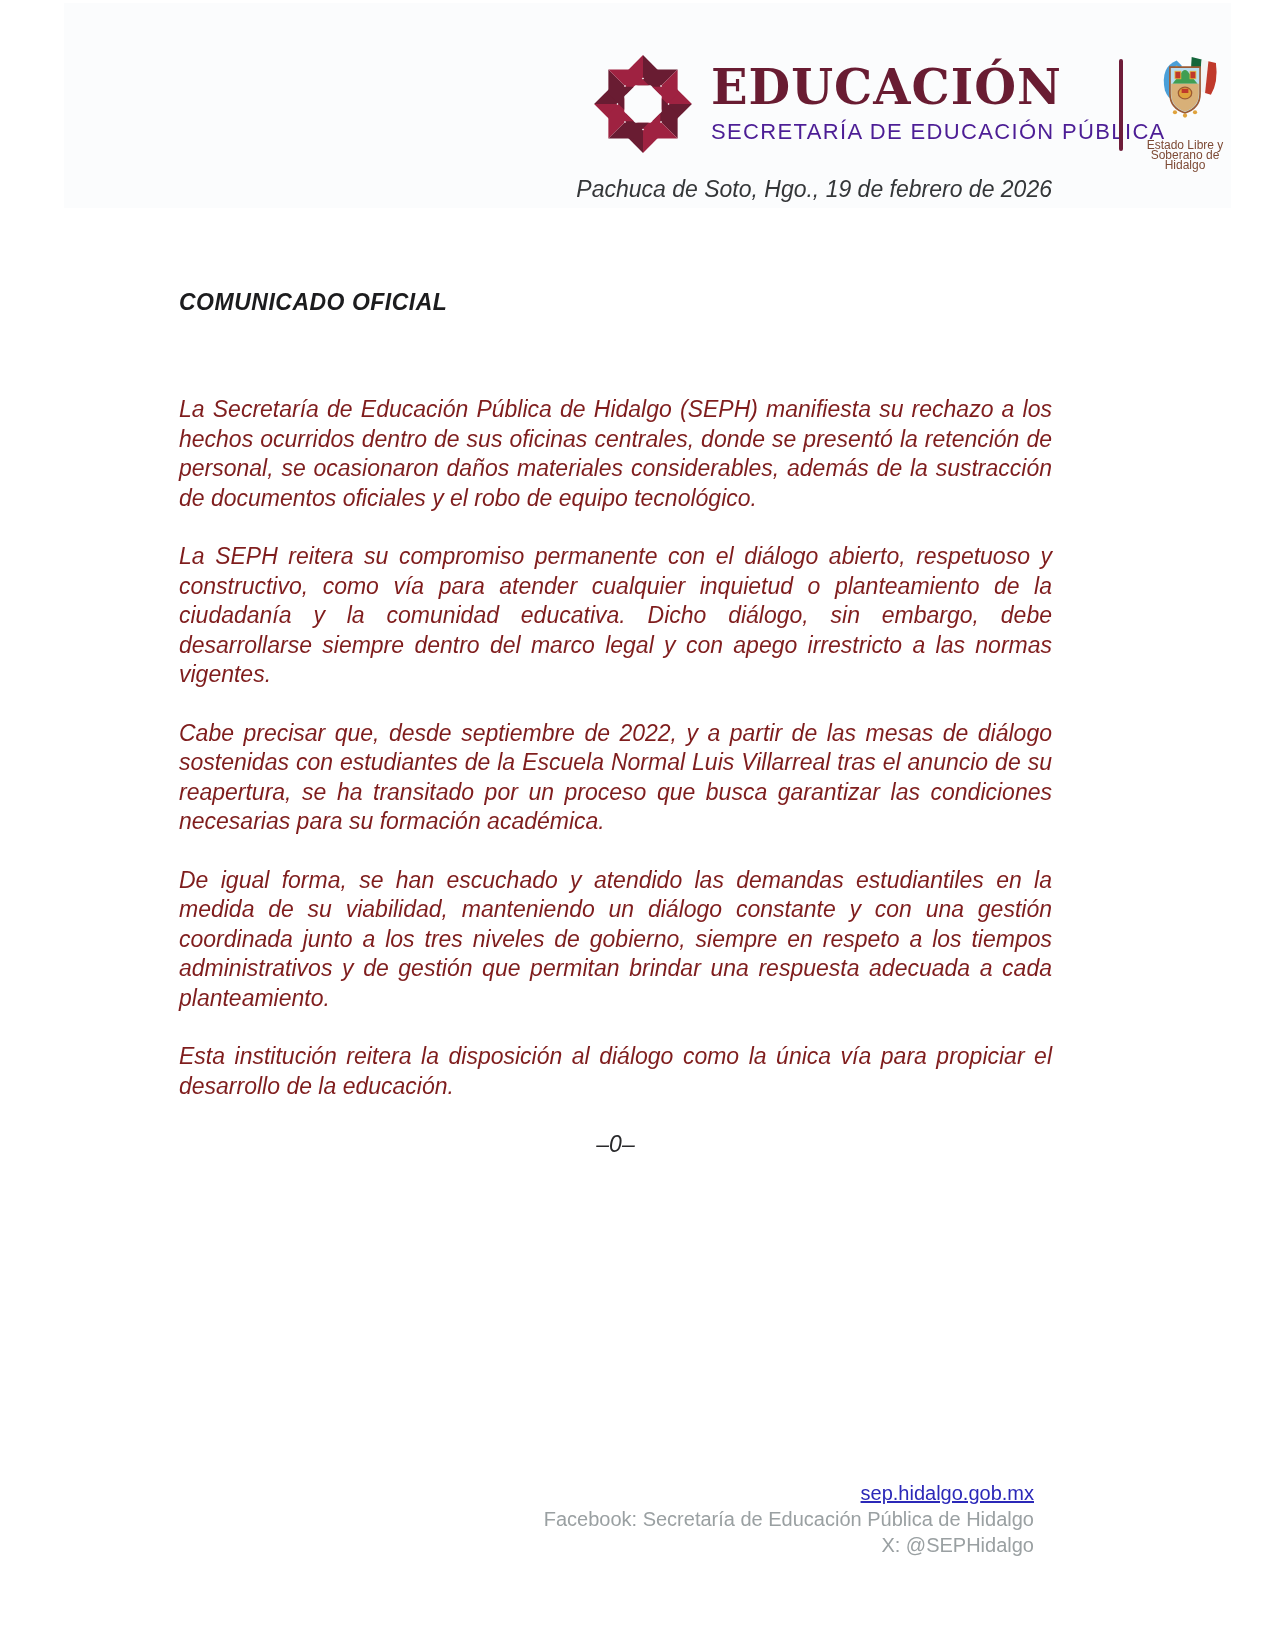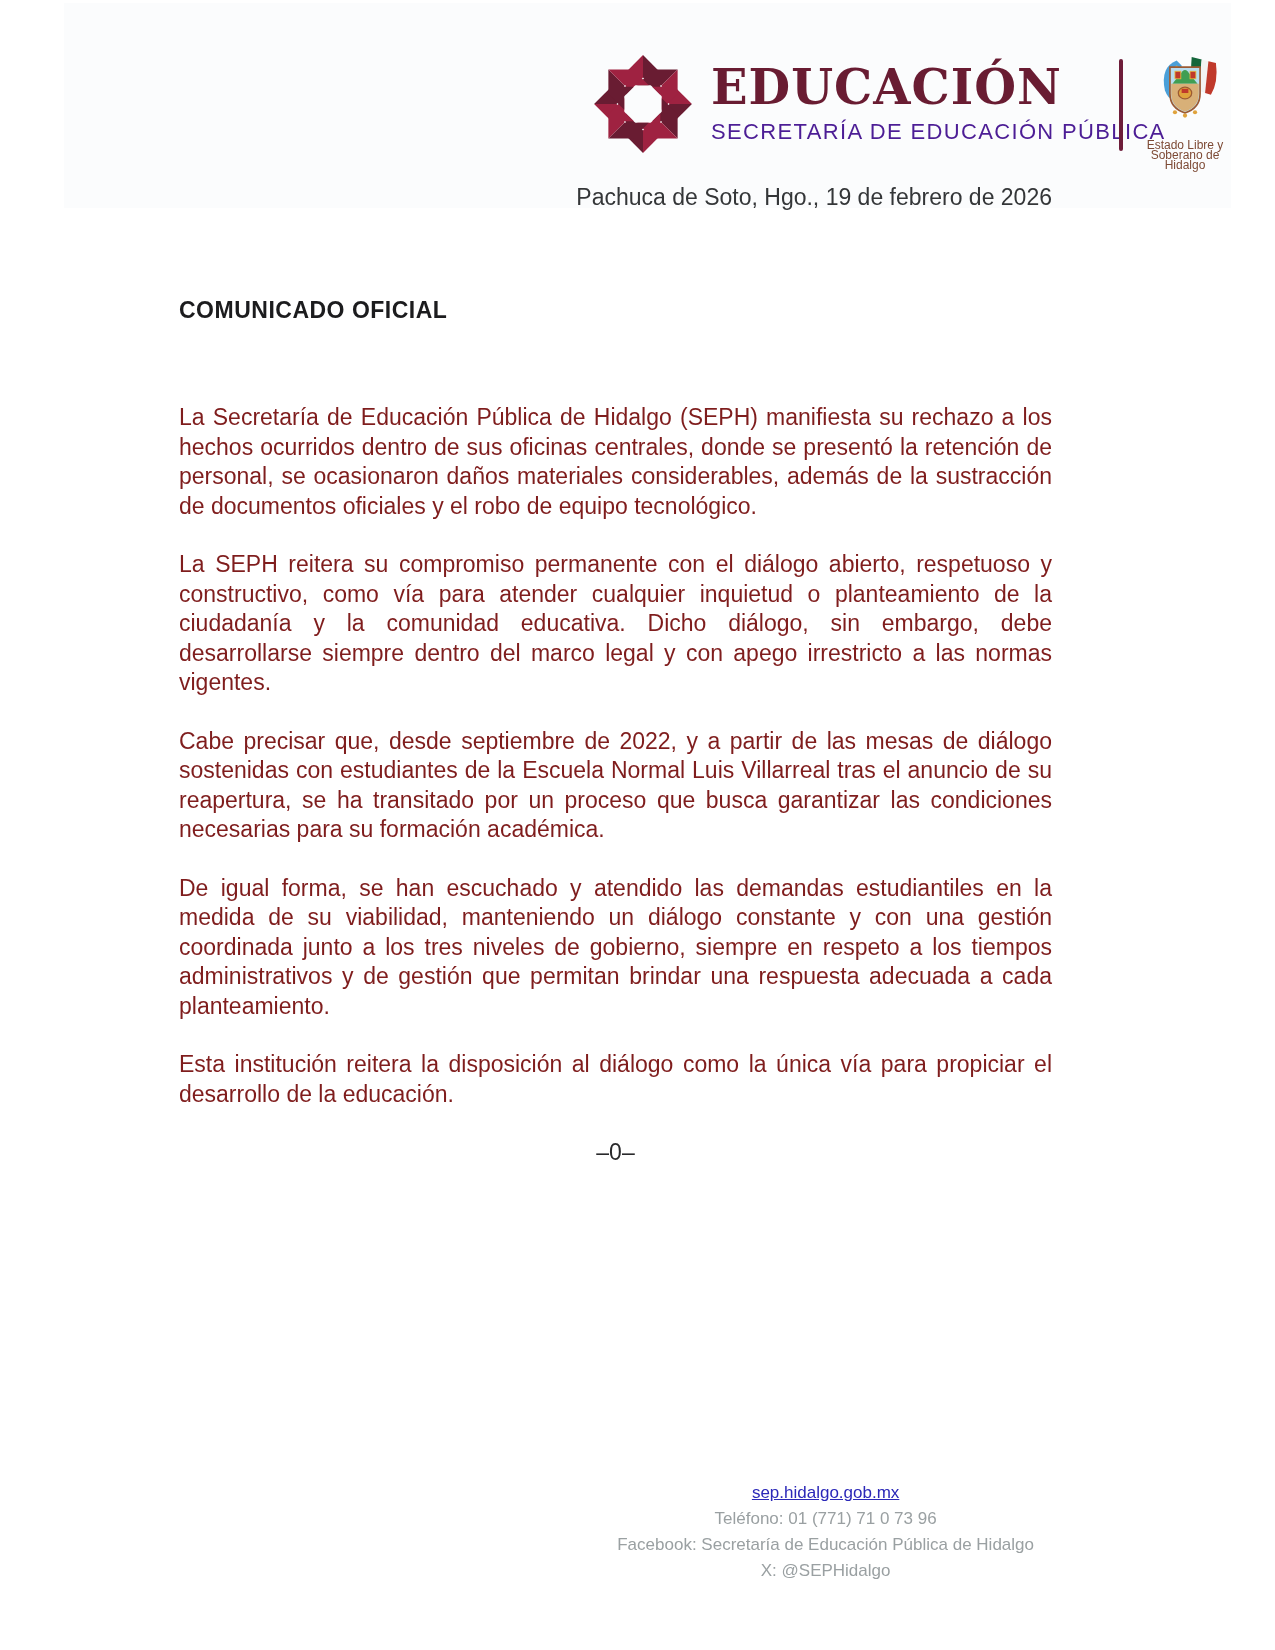--- a/index.html
+++ b/index.html
@@ -81,24 +81,25 @@
     color: #7d4a35;
     width: 86px;
     margin-left: auto;
     margin-right: auto;
   }
 
   
   .content {
     position: absolute;
     left: 170px;
-    top: 8px;
+    top: 0;
     width: 873px;
     padding-top: 172px;
     color: #2b2b2d;
+    font-style: italic;
   }
   .dateline {
     text-align: right;
     font-size: 23px;
     line-height: 28px;
     color: #343638;
   }
   .doc-title {
     margin-top: 85px;
     font-size: 23px;
@@ -121,22 +122,22 @@
     font-size: 23px;
     line-height: 29px;
     color: #29292b;
   }
 
   
   .page-footer {
     position: absolute;
     right: 232px;
     top: 1477px;
-    text-align: center;
-    font-size: 17px;
+    text-align: right;
+    font-size: 20px;
     line-height: 26px;
     color: #9aa0a2;
   }
   .footer-link {
     color: #2B28B8;
     text-decoration: underline;
     cursor: pointer;
     display: inline-block;
   }
 </style>
@@ -235,17 +236,16 @@
       <p>Cabe precisar que, desde septiembre de 2022, y a partir de las mesas de diálogo sostenidas con estudiantes de la Escuela Normal Luis Villarreal tras el anuncio de su reapertura, se ha transitado por un proceso que busca garantizar las condiciones necesarias para su formación académica.</p>
       <p>De igual forma, se han escuchado y atendido las demandas estudiantiles en la medida de su viabilidad, manteniendo un diálogo constante y con una gestión coordinada junto a los tres niveles de gobierno, siempre en respeto a los tiempos administrativos y de gestión que permitan brindar una respuesta adecuada a cada planteamiento.</p>
       <p>Esta institución reitera la disposición al diálogo como la única vía para propiciar el desarrollo de la educación.</p>
     </div>
 
     <div class="separator">–0–</div>
   </div>
 
   <div class="page-footer">
     <div><a class="footer-link">sep.hidalgo.gob.mx</a></div>
-    <div>Teléfono: 01 (771) 71 0 73 96</div>
     <div>Facebook: Secretaría de Educación Pública de Hidalgo</div>
     <div>X: @SEPHidalgo</div>
   </div>
 </div>
 
 </body></html>

